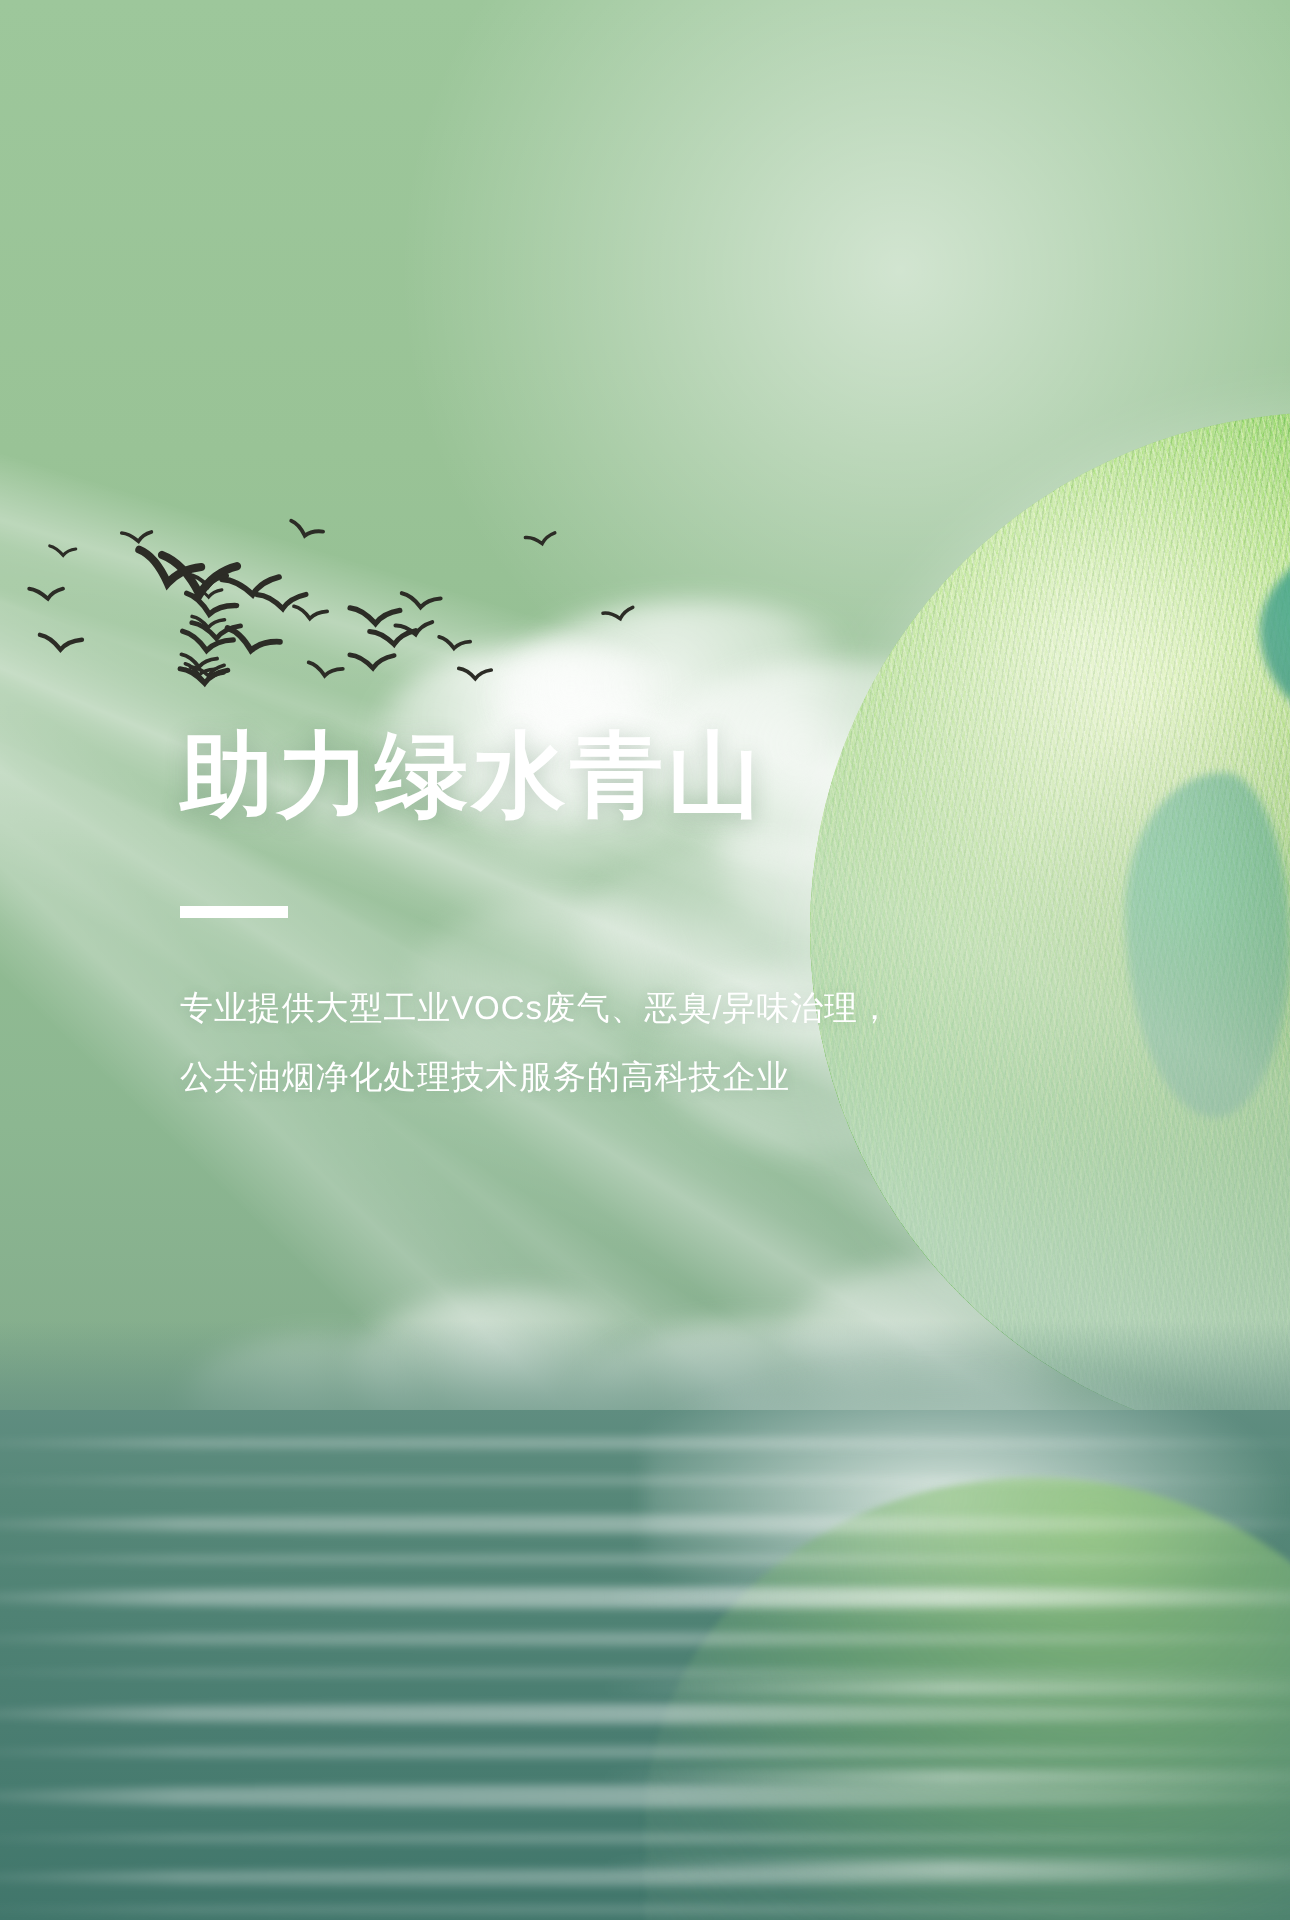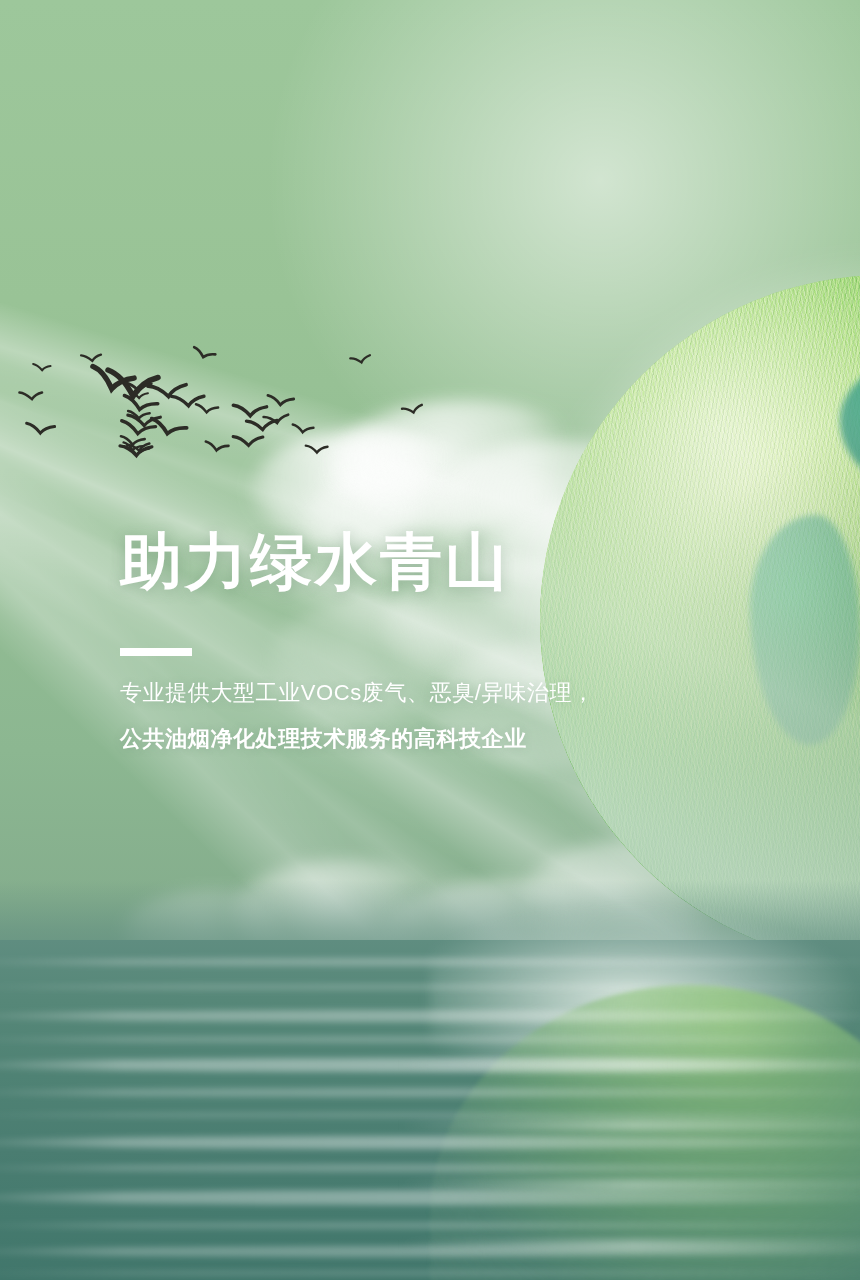--- a/index.html
+++ b/index.html
@@ -165,39 +165,39 @@
   }
 
   
   .birds { position:absolute; left:0; top:0; width:860px; height:520px; }
   .bird { position:absolute; }
   .bird svg { display:block; overflow:visible; }
 
   
   .copy {
     position:absolute;
-    left:120px; top:520px;
+    left:120px; top:476px;
     width:560px;
   }
   .headline {
     color:#ffffff;
     font-size:62px;
     font-weight:bold;
     line-height:1.36;
     letter-spacing:3px;
     text-shadow:0 2px 14px rgba(70,110,80,.30);
     white-space:nowrap;
   }
   .rule {
     width:72px; height:8px;
     background:#ffffff;
     margin-top:44px;
   }
   .sub {
-    margin-top:17px;
+    margin-top:40px;
     color:#ffffff;
     font-size:22px;
     line-height:1.82;
     letter-spacing:.6px;
     white-space:nowrap;
     text-shadow:0 1px 8px rgba(70,110,80,.22);
   }
 </style>
 </head>
 <body>
@@ -425,16 +425,16 @@
       <svg width="44" height="24" viewBox="0 0 44 24">
           <path d="M2 4 C9 5 15 10 20 16 C24 11 30 8 38 7" stroke="#2c2c26" stroke-width="4.1" fill="none" stroke-linecap="round"></path>
         </svg>
     </div>
   </div>
 
   <div class="copy">
     <div class="headline">助力绿水青山</div>
     <div class="rule"></div>
     <div class="sub">专业提供大型工业VOCs废气、恶臭/异味治理，</div>
-    <div class="sub" style="margin-top:6px;font-weight:bold;">公共油烟净化处理技术服务的高科技企业</div>
+    <div class="sub" style="margin-top:6px;">公共油烟净化处理技术服务的高科技企业</div>
   </div>
 
 </div>
 
 </body></html>

